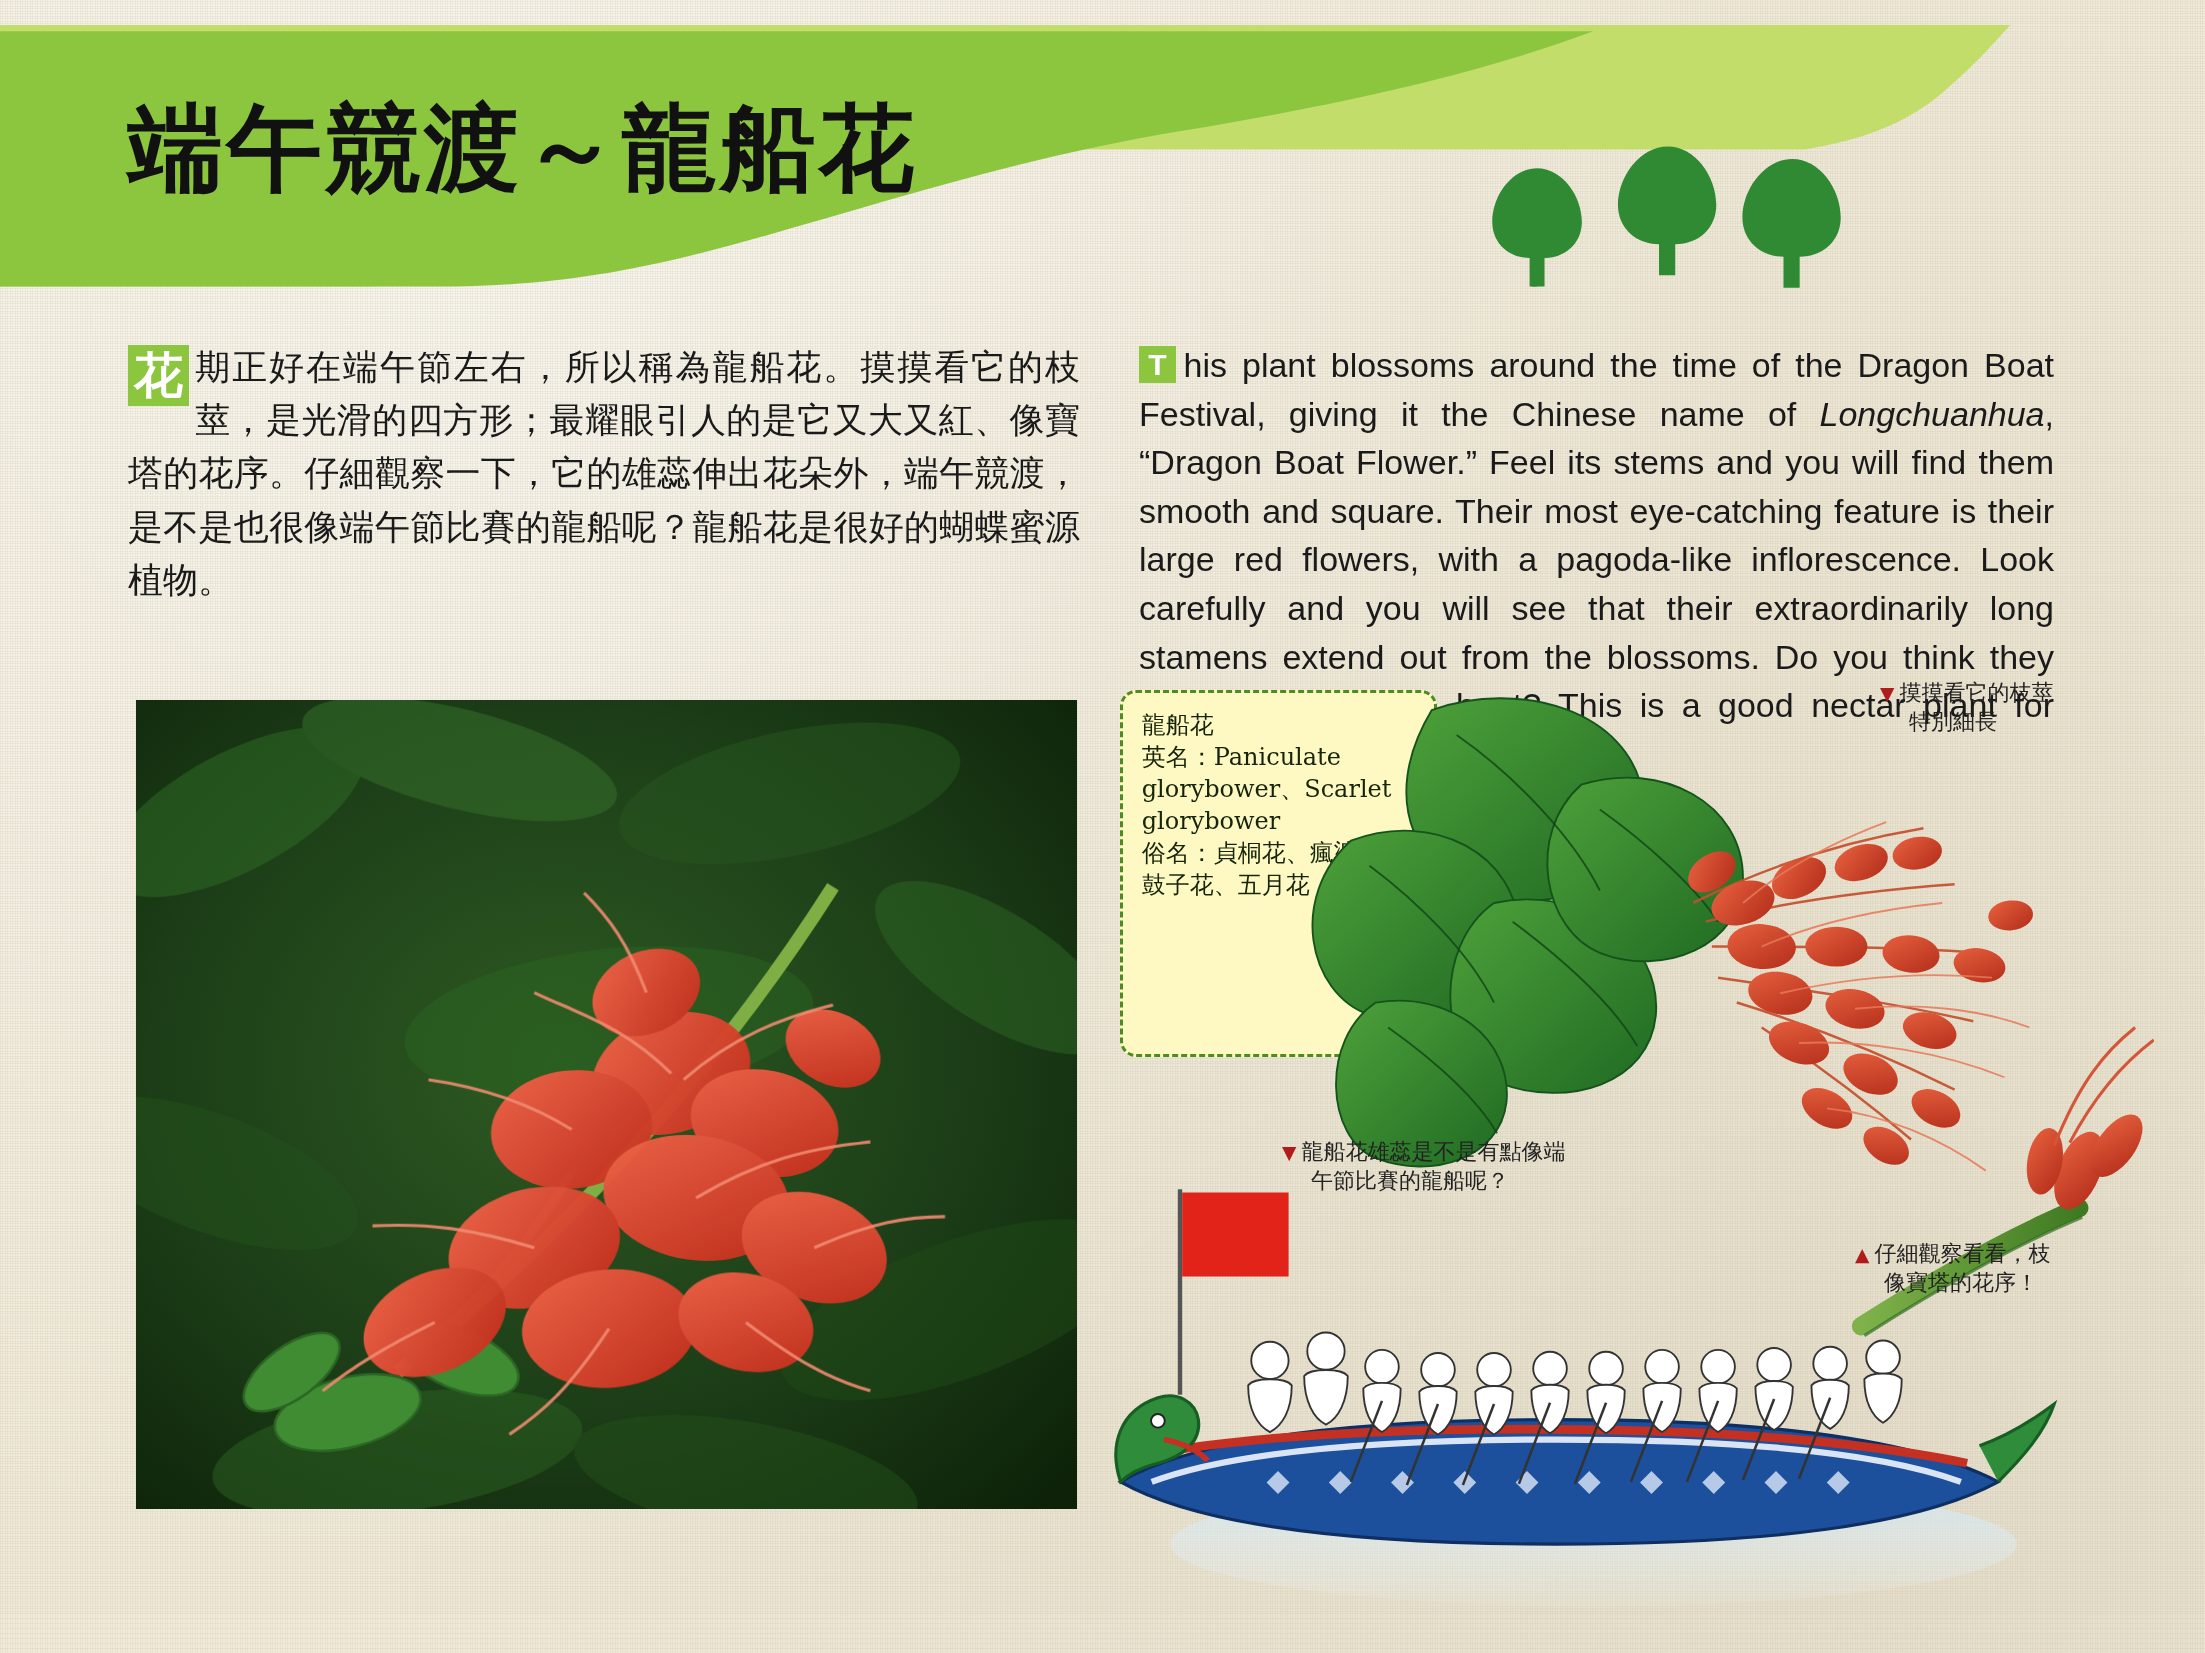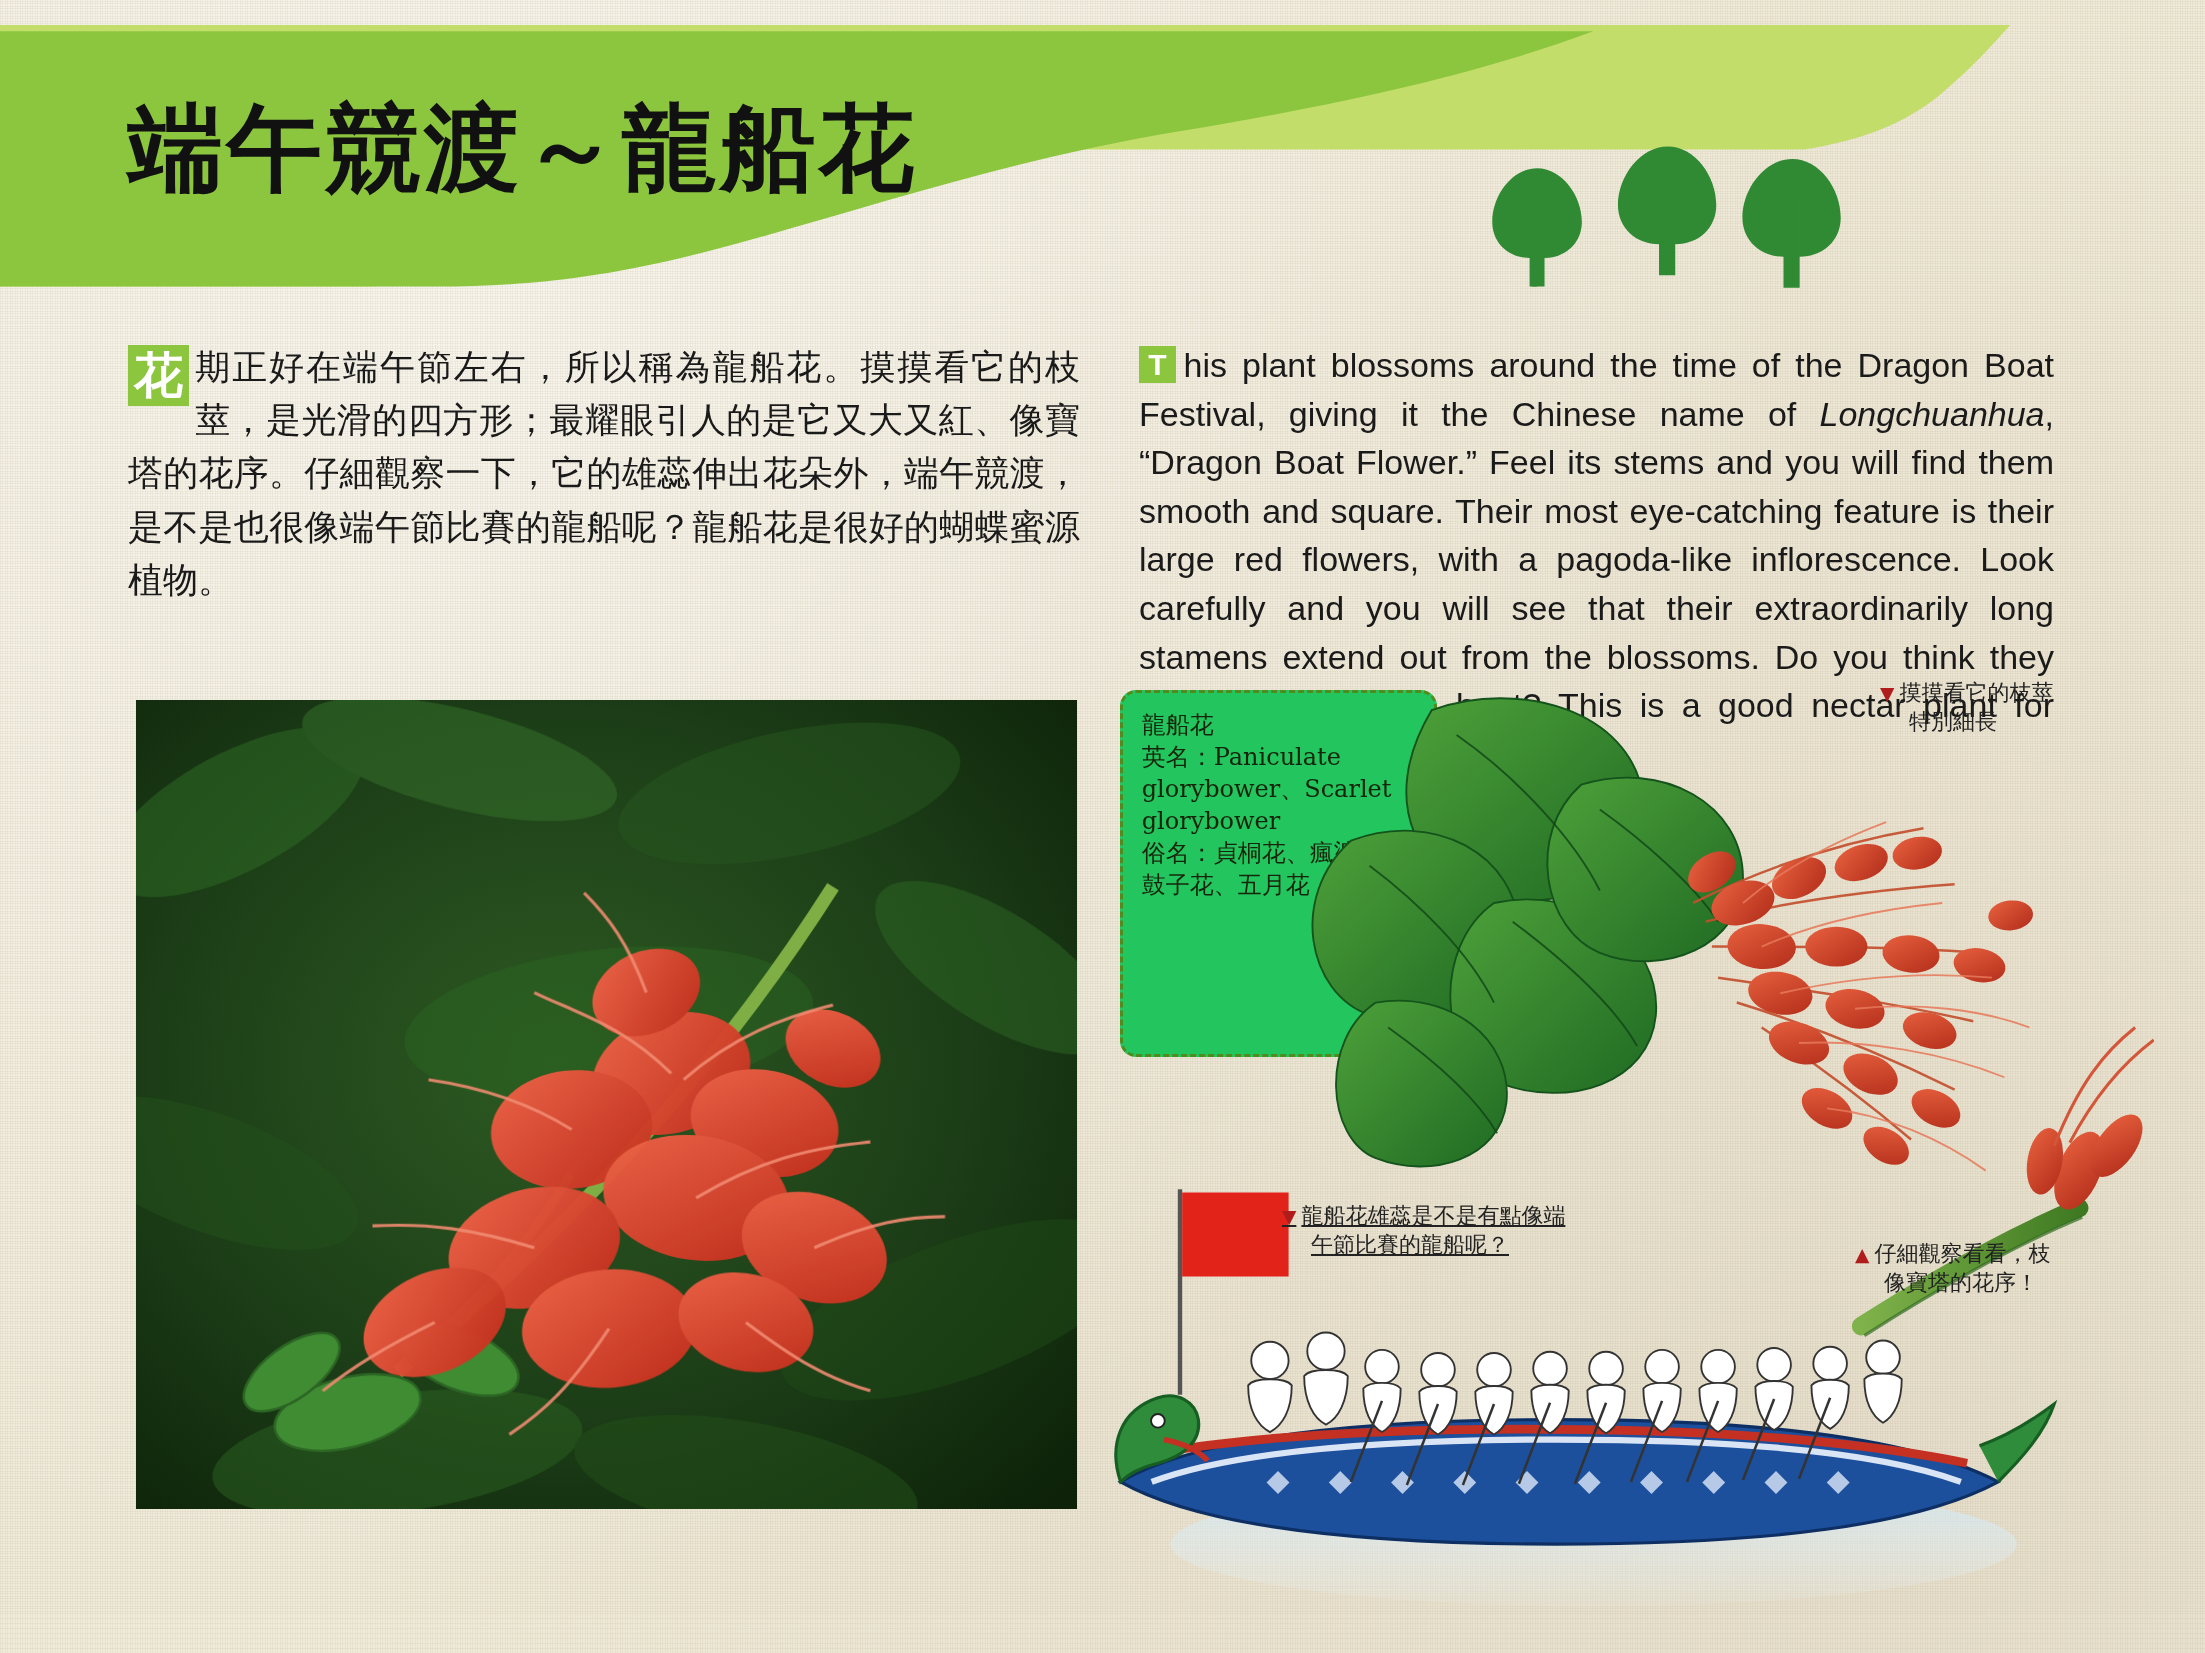--- a/index.html
+++ b/index.html
@@ -109,21 +109,21 @@
     background:#11280f;
   }
   .photo .leafbg { position:absolute; inset:0; }
   .photo svg { display:block; }
 
   
   .infobox {
     position:absolute;
     left:1120px; top:690px;
     width:317px; height:367px;
-    background:#22c55e;
+    background:#fef9c3;
     border:3.1px dashed #4f8c1d;
     border-radius:16px;
     box-sizing:border-box;
     padding:17.4px 16px 11.2px 18.7px;
   }
   .infobox p {
     margin:0;
     font-size:24px;
     line-height:1.33;
     color:#16240a;
@@ -141,21 +141,21 @@
     line-height:1.32;
     color:#222;
     font-family:"DejaVu Serif", serif;
   }
   .callout .tri {
     color:#b01b1b;
     font-size:18.7px;
     margin-right:5px;
   }
   .callout.c1 { left:1880px; top:678px; width:261px; }
-  .callout.c2 { left:1282px; top:1201px; width:349px;text-decoration:underline; }
+  .callout.c2 { left:1282px; top:1137px; width:349px; }
   .callout.c3 { left:1855px; top:1239px; width:261px; }
 
   .callout .ind { display:block; padding-left:29px; }
 </style>
 </head>
 <body>
 
 <div class="paper"></div>
 
 <div class="banner">

